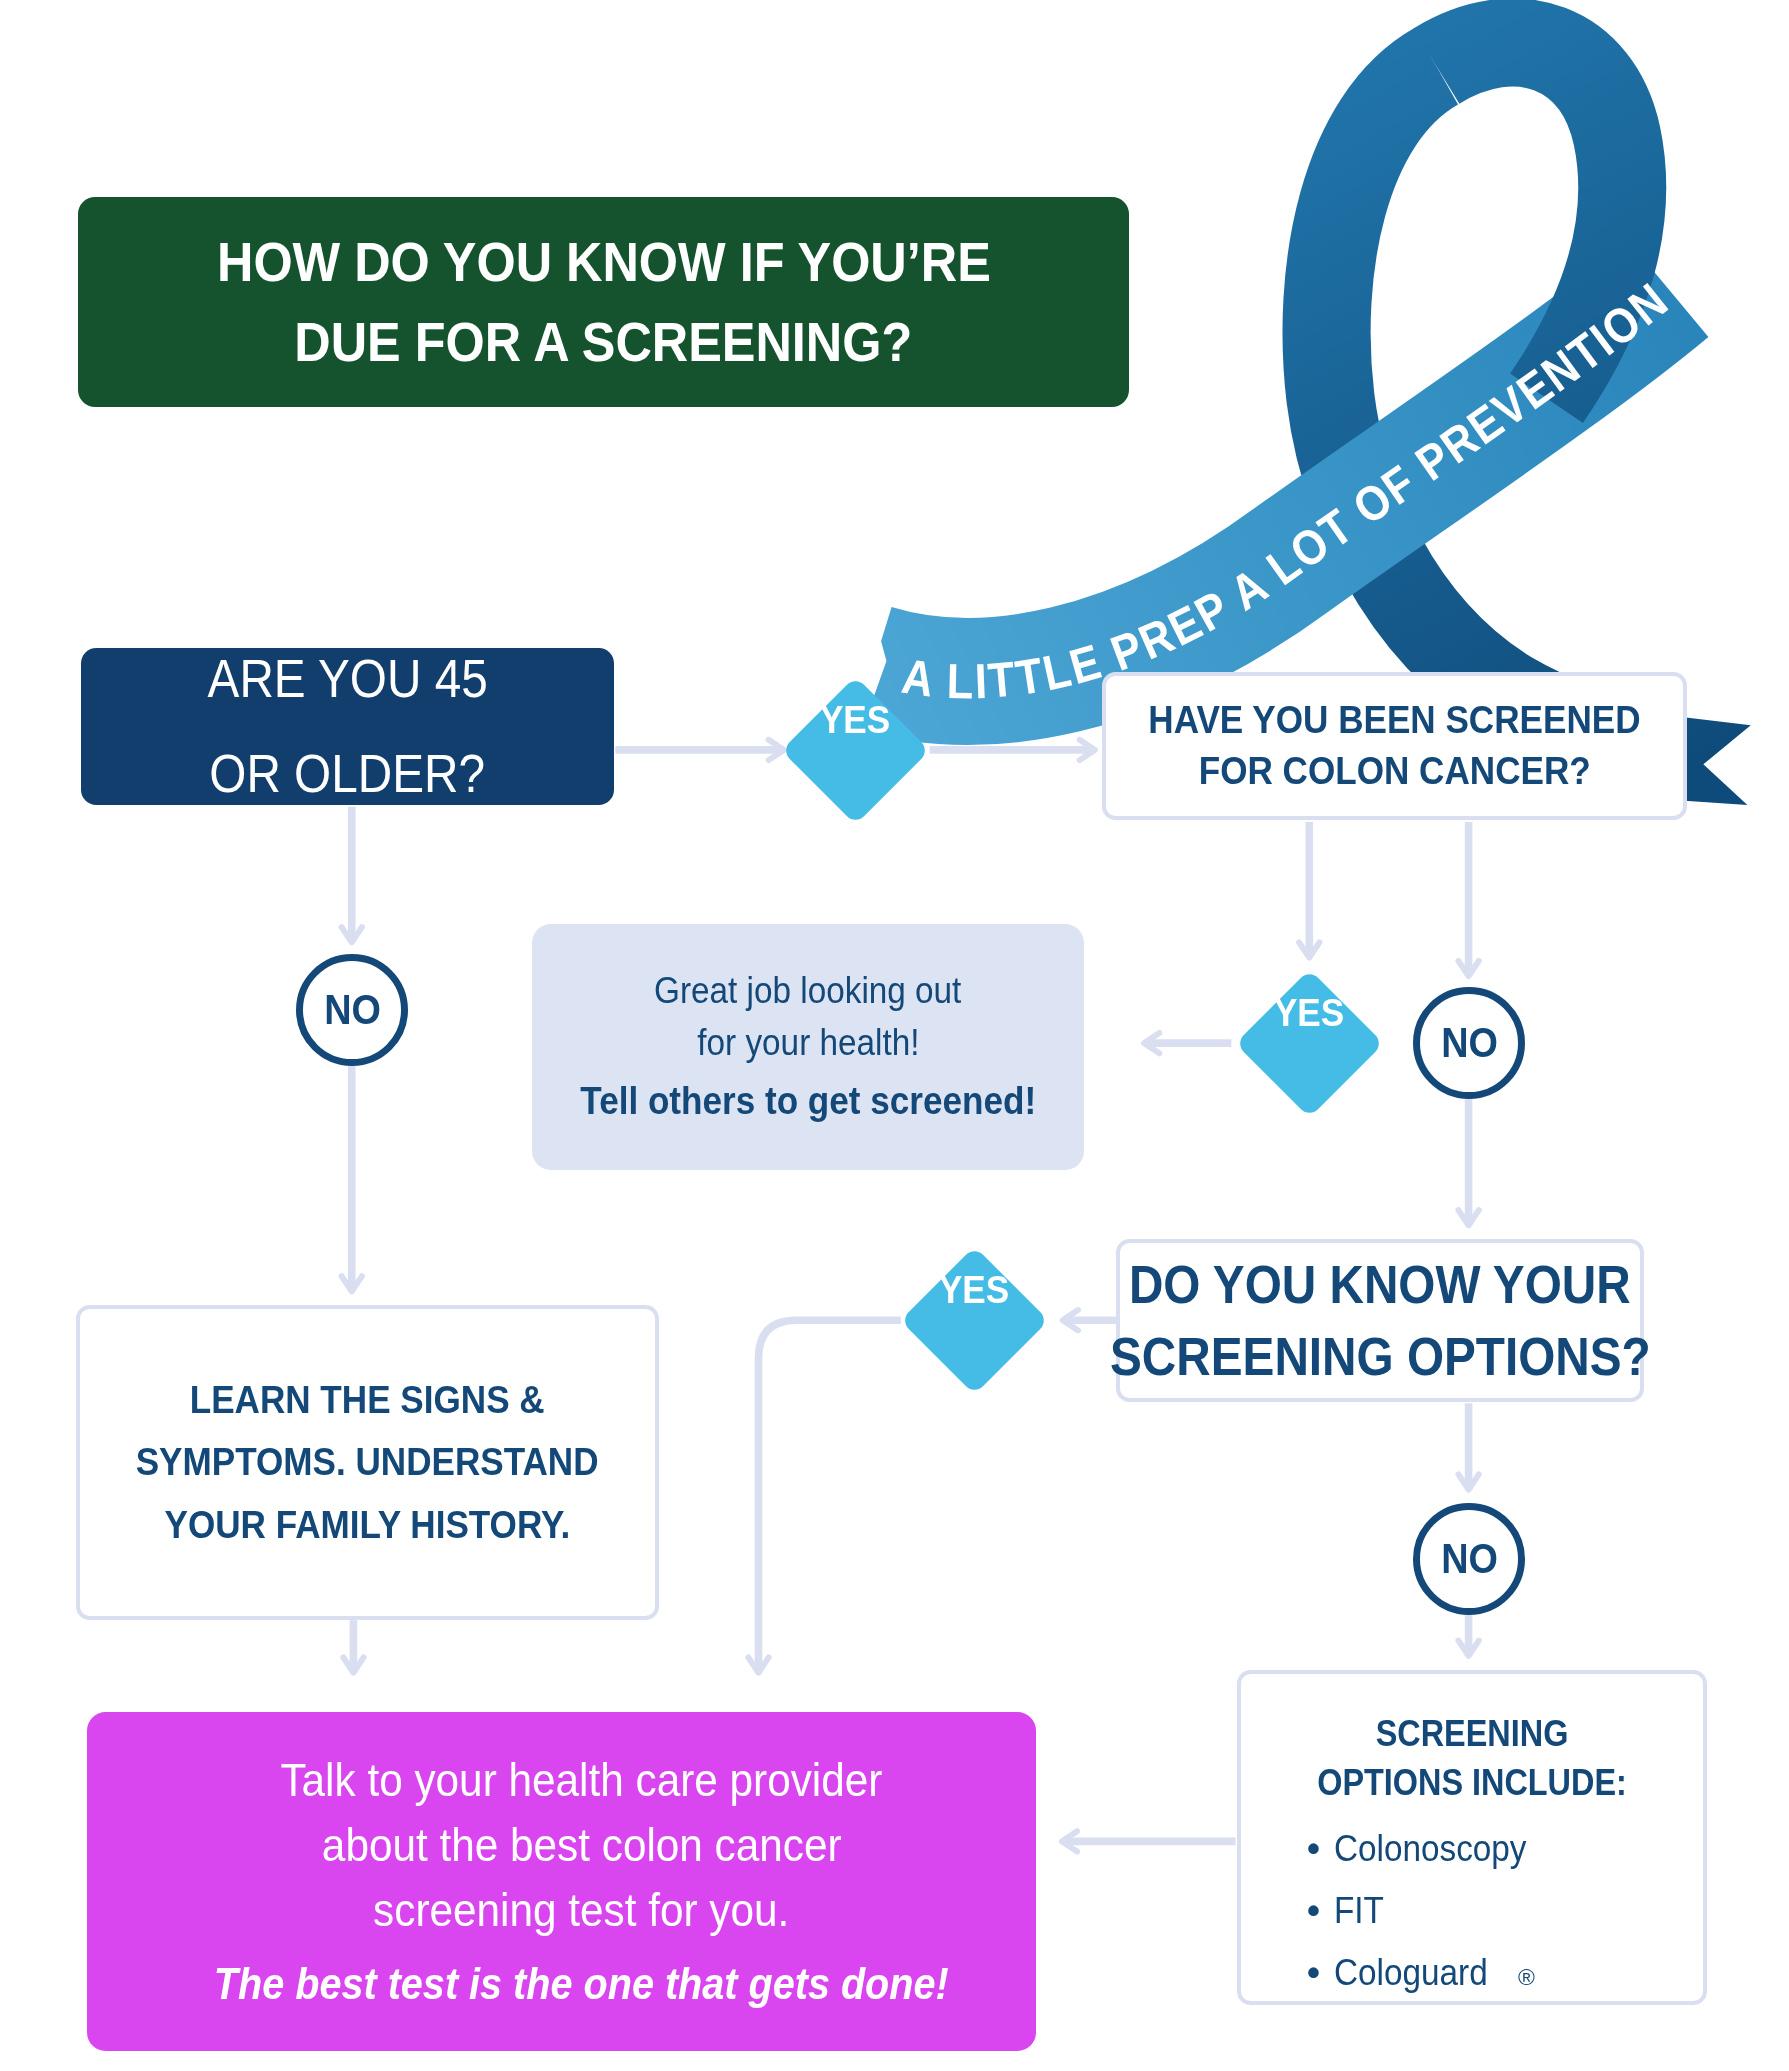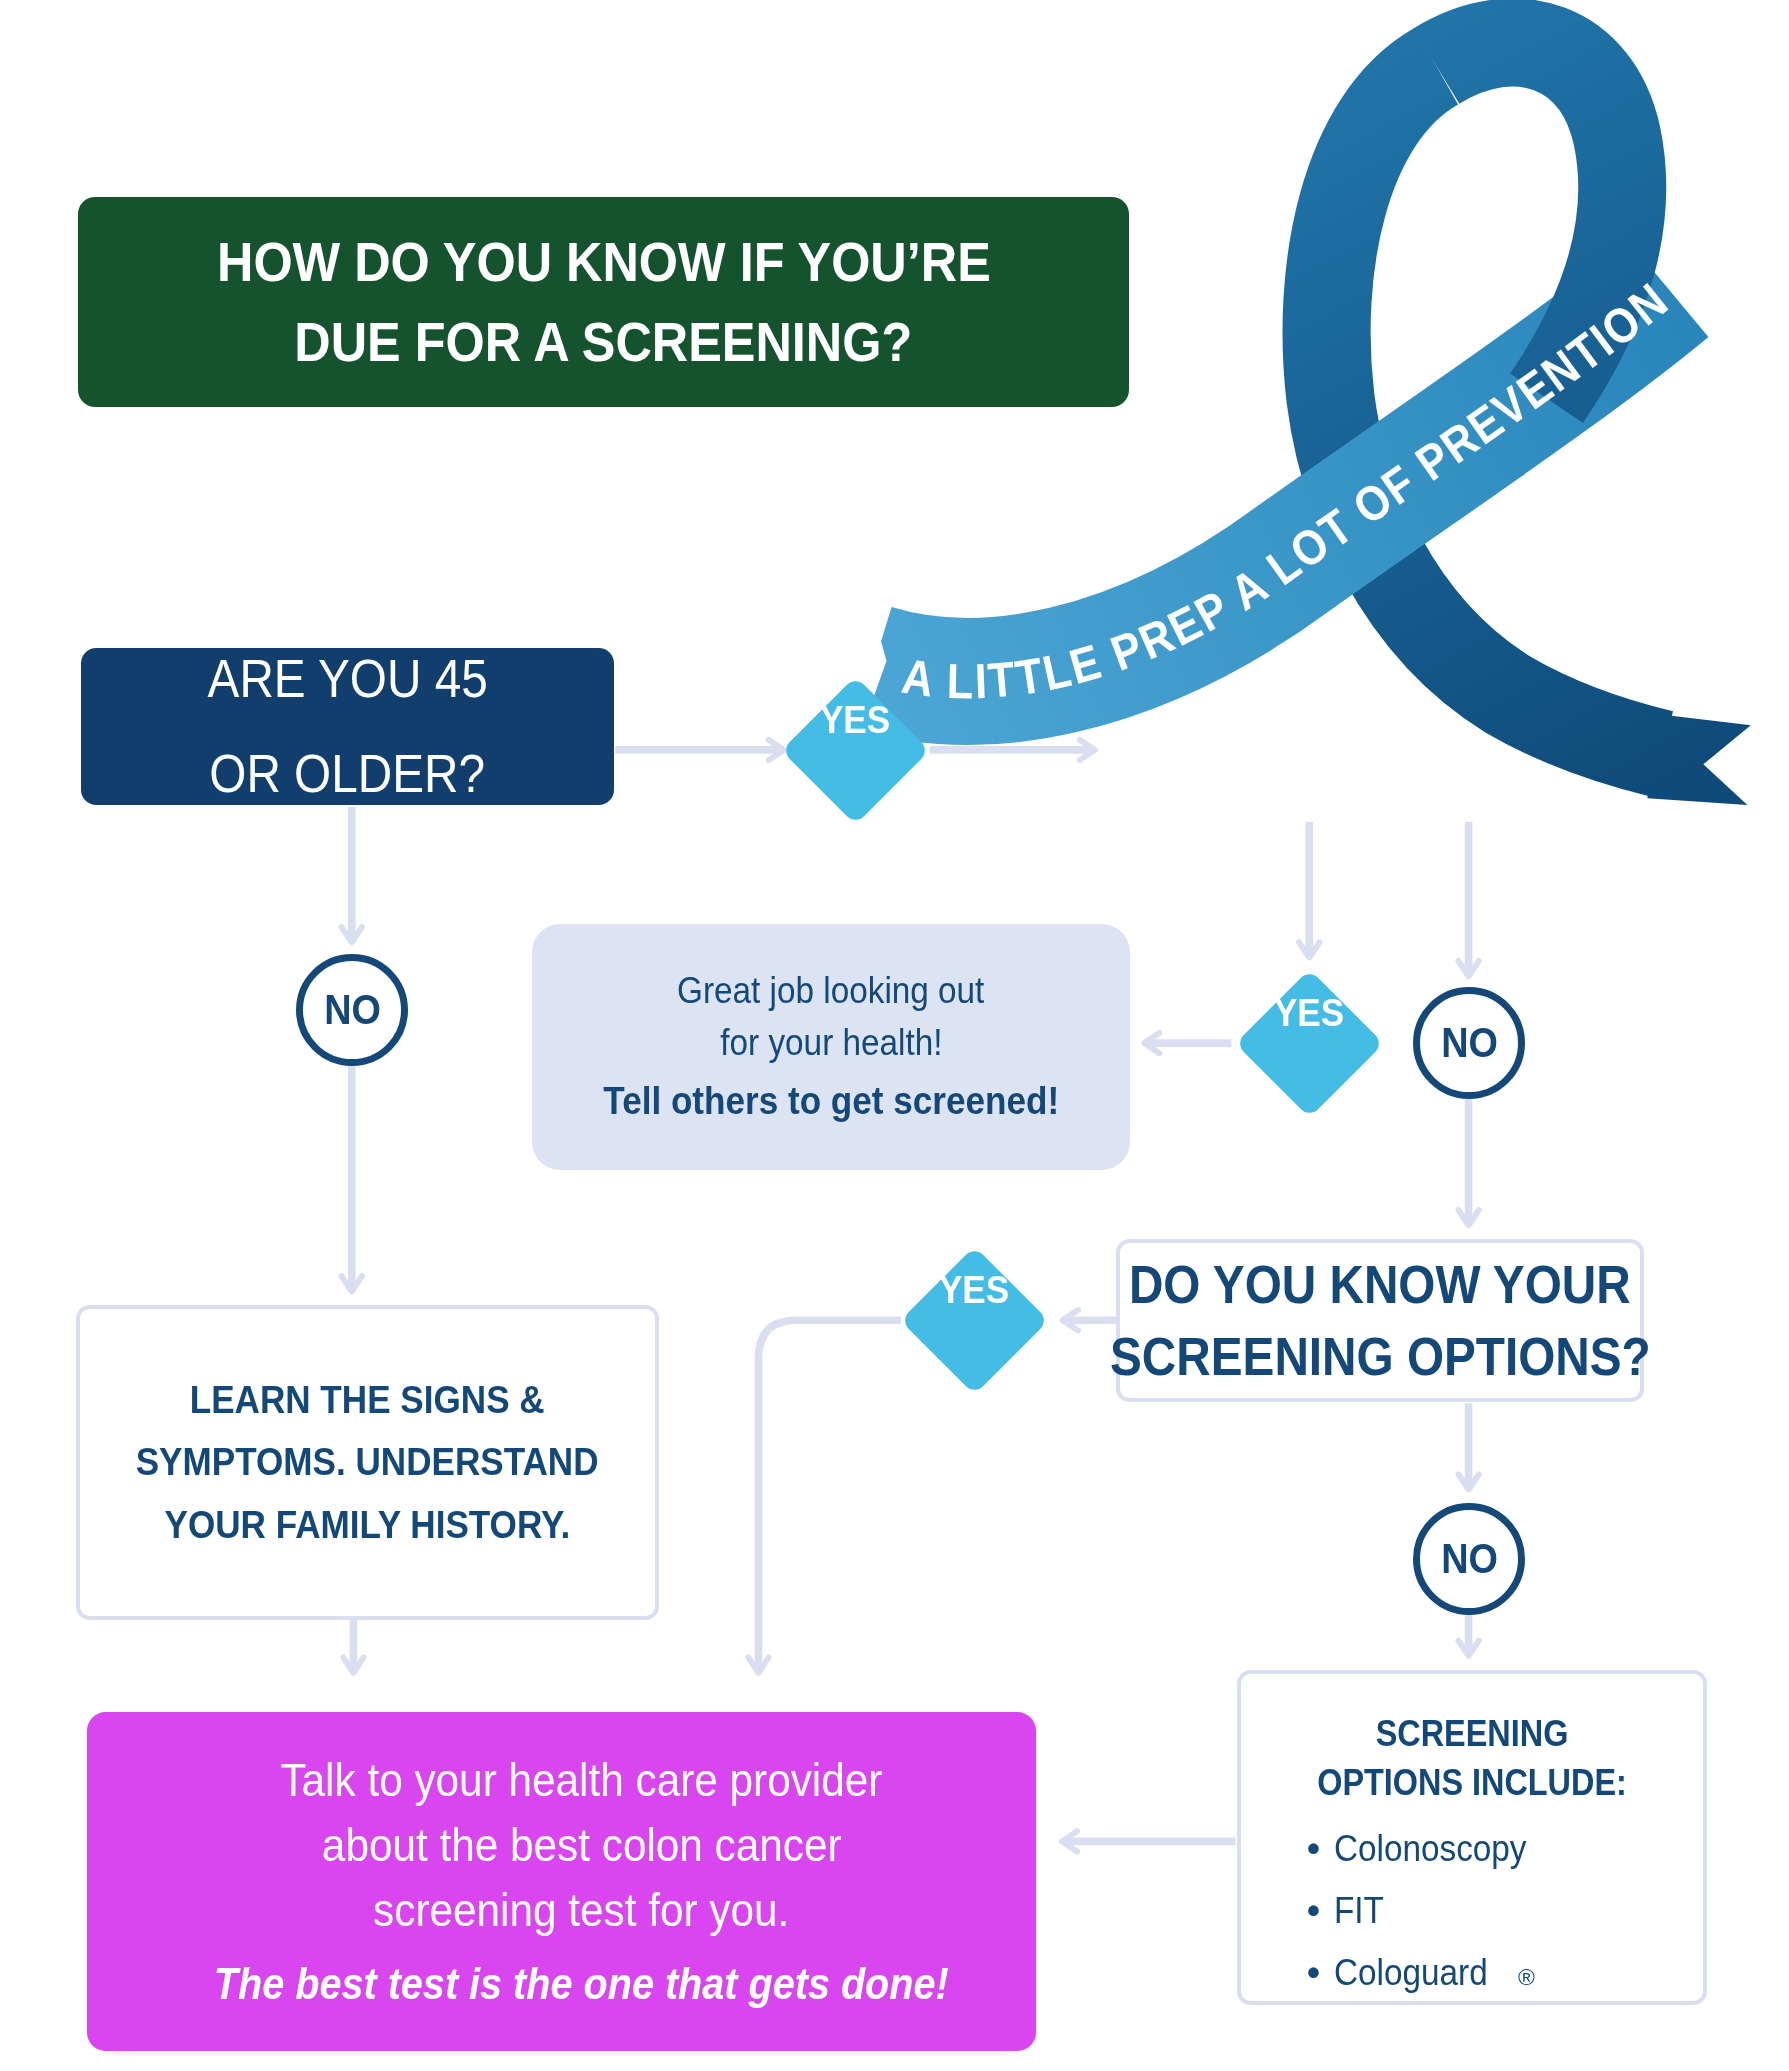--- a/index.html
+++ b/index.html
@@ -37,21 +37,21 @@
   .screening{
     left:1237px;top:1670px;width:470px;height:335px;font-size:36px;line-height:1.35;
     justify-content:flex-start;padding-top:36px;
   }
   .screening .bullets{margin-top:17px;align-self:flex-start;padding-left:66px;display:flex;flex-direction:column;gap:12px;}
   .bullet-row{display:flex;align-items:baseline;gap:13.6px;font-size:37px;font-weight:400;color:#134878;}
   .bullet-row .dot{font-size:37px;font-weight:700;}
   .bullet-row .cond{transform-origin:0 50%;}
   .bullet-row sup{font-size:0.62em;vertical-align:super;}
   .great-job{
-    left:532px;top:924px;width:598px;height:246px;border-radius:28px;
+    left:532px;top:924px;width:552px;height:246px;border-radius:19px;
     background:#DCE3F2;color:#134878;font-size:37px;font-weight:400;line-height:1.4;
   }
   .great-job .bold-line{font-weight:700;font-size:39px;margin-top:5.1px;}
   .big-box{
     left:87px;top:1712px;width:949px;height:339px;border-radius:18.6px;
     background:#d946ef;color:#ffffff;font-size:47px;font-weight:400;line-height:1.38;padding-left:40px;
   }
   .big-box .bold-line{font-weight:700;font-style:italic;font-size:44px;margin-top:12px;}
   .diamond{position:absolute;width:105px;height:105px;z-index:3;display:flex;align-items:flex-start;justify-content:center;}
   .diamond .shape{
@@ -136,20 +136,24 @@
   <div class="node navy-box">
     <span class="cond">ARE YOU 45</span>
     <span class="cond">OR OLDER?</span>
   </div>
 
   <div class="diamond dm1">
     <div class="shape"></div>
     <span class="label cond">YES</span>
   </div>
 
+  <div class="node qbox have-you">
+    <span class="cond">HAVE YOU BEEN SCREENED</span>
+    <span class="cond">FOR COLON CANCER?</span>
+  </div>
 
   <div class="no-circle nc1">
     <span class="cond">NO</span>
   </div>
 
   <div class="node great-job">
     <span class="cond">Great job looking out</span>
     <span class="cond">for your health!</span>
     <span class="cond bold-line">Tell others to get screened!</span>
   </div>

